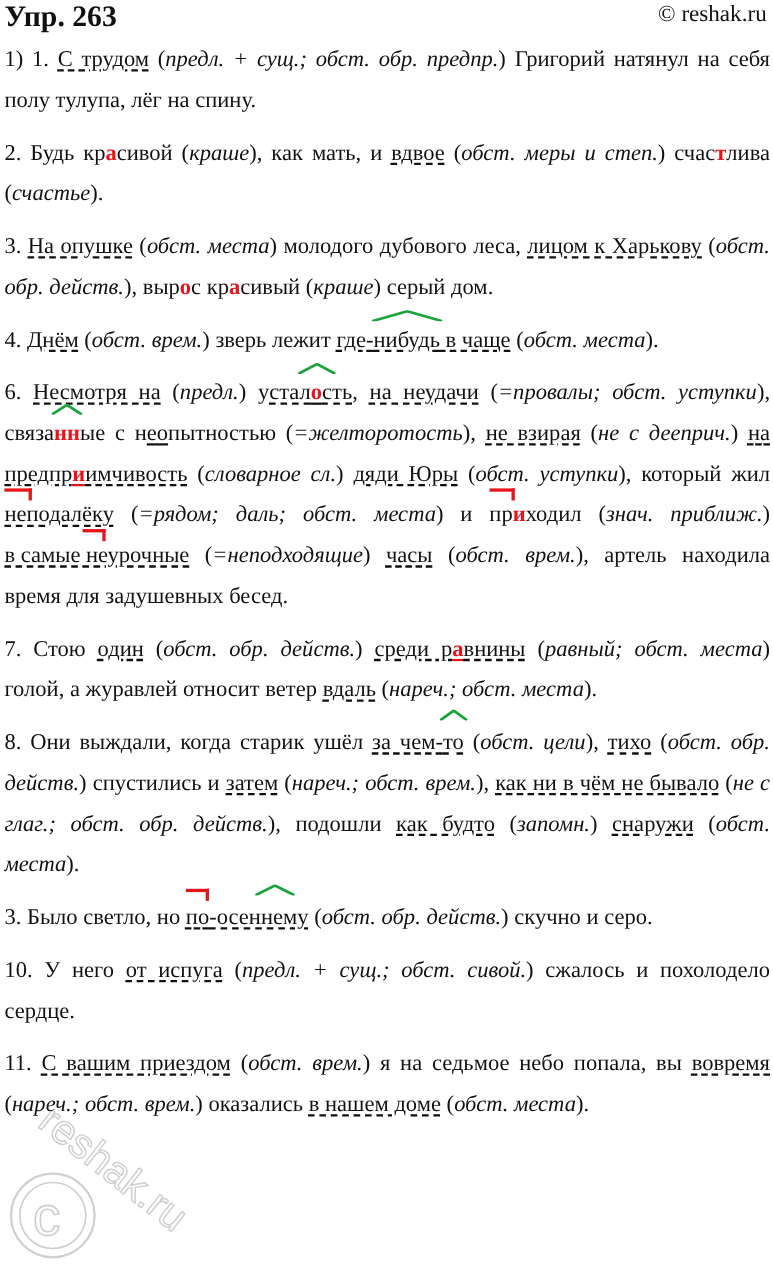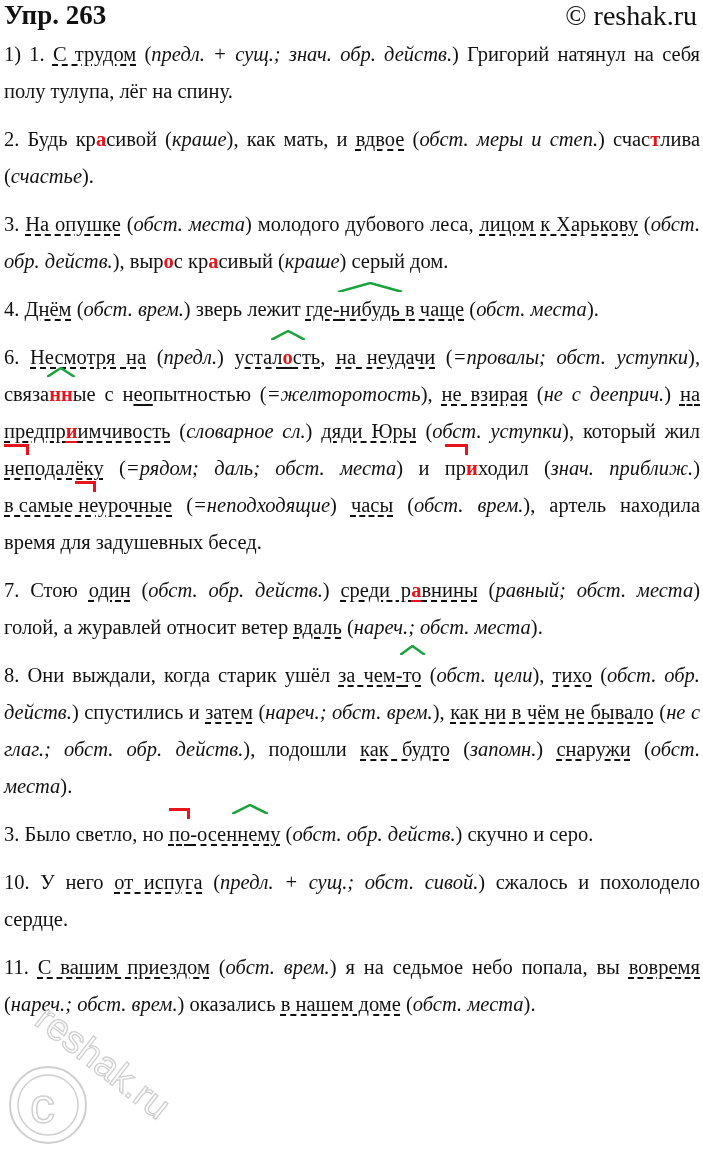--- a/index.html
+++ b/index.html
@@ -2,21 +2,21 @@
 <html><head>
   <meta charset="utf-8">
   <style>
     html, body { margin: 0; padding: 0; background: #ffffff; }
     body {
       width: 703px; height: 1164px; overflow: hidden; position: relative;
       font-family: "Liberation Serif", serif; color: #111111;
     }
     .header { position: absolute; top: 0; left: 0; right: 0; height: 30px; }
     .title { position: absolute; left: 4px; top: 0px; font-weight: bold; font-size: 27px; }
-    .copyright { position: absolute; right: 6px; top: 0px; font-size: 28px; }
+    .copyright { position: absolute; right: 6px; top: 0px; font-size: 21px; }
     .content { position: absolute; left: 4px; top: 36px; width: 696px; }
     .para {
       font-size: 20.5px; line-height: 37px; margin: 0 0 11px 0; text-align: justify;
       text-align-last: left;
     }
     .it { font-style: italic; }
     .red { color: #e8141b; font-weight: bold; }
     .u { text-decoration: underline; text-underline-offset: 3px; margin-top: 48px; }
     .dd { text-decoration: underline dashed; text-underline-offset: 3px; }
     .rel { position: relative; display: inline-block; }
@@ -34,21 +34,21 @@
 </head>
 <body>
 
 <div class="header">
   <div class="title">Упр. 263</div>
   <div class="copyright">© reshak.ru</div>
 </div>
 
 <div class="content">
 
-  <p class="para"><span>1) 1. </span><span class="dd">С трудом</span><span> (</span><span class="it">предл. + сущ.; знач. обр. действ.</span><span>) Григорий натянул на себя полу тулупа, лёг на спину.</span></p>
+  <p class="para"><span>1) 1. </span><span class="dd">С трудом</span><span> (</span><span class="it">предл. + сущ.; обст. обр. предпр.</span><span>) Григорий натянул на себя полу тулупа, лёг на спину.</span></p>
 
   <p class="para"><span>2. Будь кр</span><span class="red">а</span><span>сивой (</span><span class="it">краше</span><span>), как мать, и </span><span class="dd">вдвое</span><span> (</span><span class="it">обст. меры и степ.</span><span>) счас</span><span class="red">т</span><span>лива (</span><span class="it">счастье</span><span>).</span></p>
 
   <p class="para"><span>3. </span><span class="dd">На опушке</span><span> (</span><span class="it">обст. места</span><span>) молодого дубового леса, </span><span class="dd">лицом к Харькову</span><span> (</span><span class="it">обст. обр. действ.</span><span>), выр</span><span class="red">о</span><span>с кр</span><span class="red">а</span><span>сивый (</span><span class="it">краше</span><span>) серый дом.</span></p>
 
   <p class="para"><span>4. </span><span class="dd">Днём</span><span> (</span><span class="it">обст. врем.</span><span>) зверь лежит </span><span class="dd">где-</span><span class="rel dd"><span class="arc" style="left:-2px; right:-2px;">
           <svg viewBox="0 0 100 10" preserveAspectRatio="none">
             <polyline points="0,10 50,1 100,10" fill="none" stroke="#1aa33c" stroke-width="2.5" vector-effect="non-scaling-stroke"></polyline>
           </svg>
         </span><span>нибудь</span></span><span class="dd"> в чаще</span><span> (</span><span class="it">обст. места</span><span>).</span></p>

